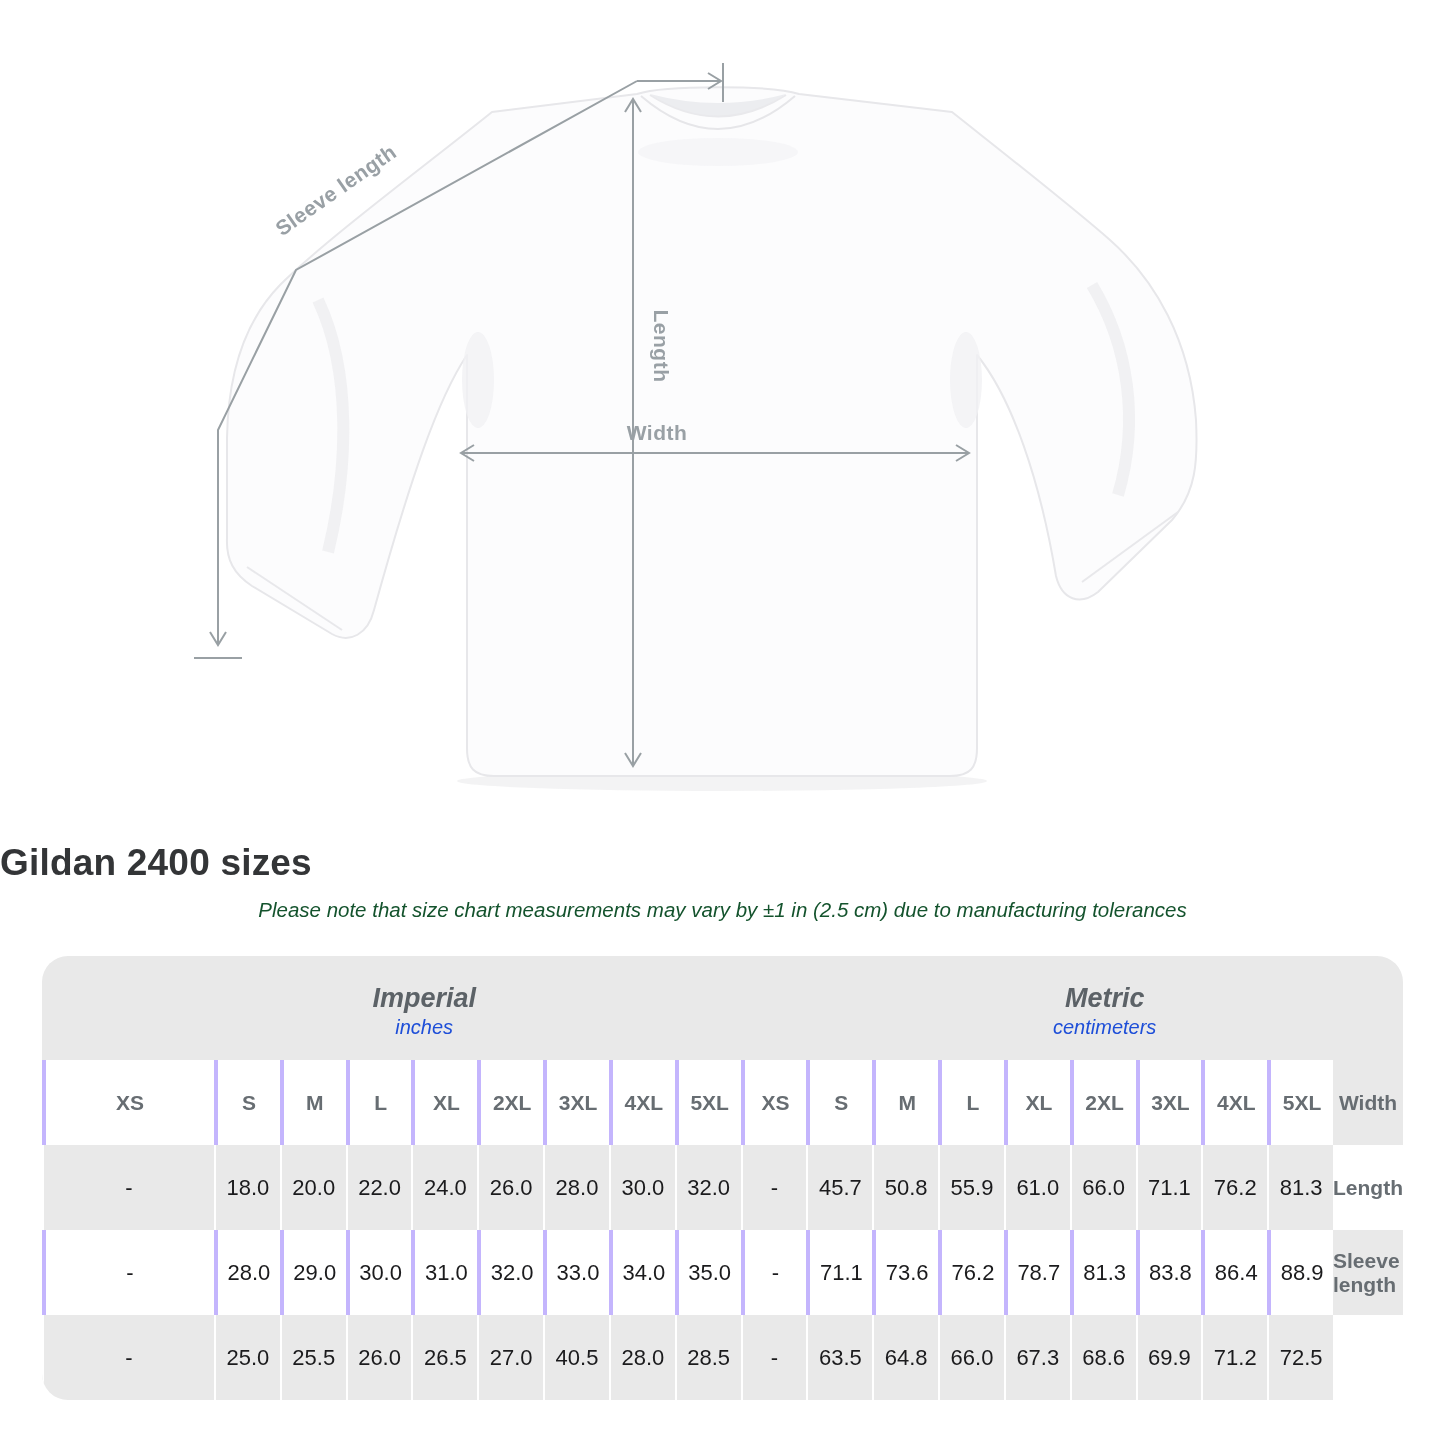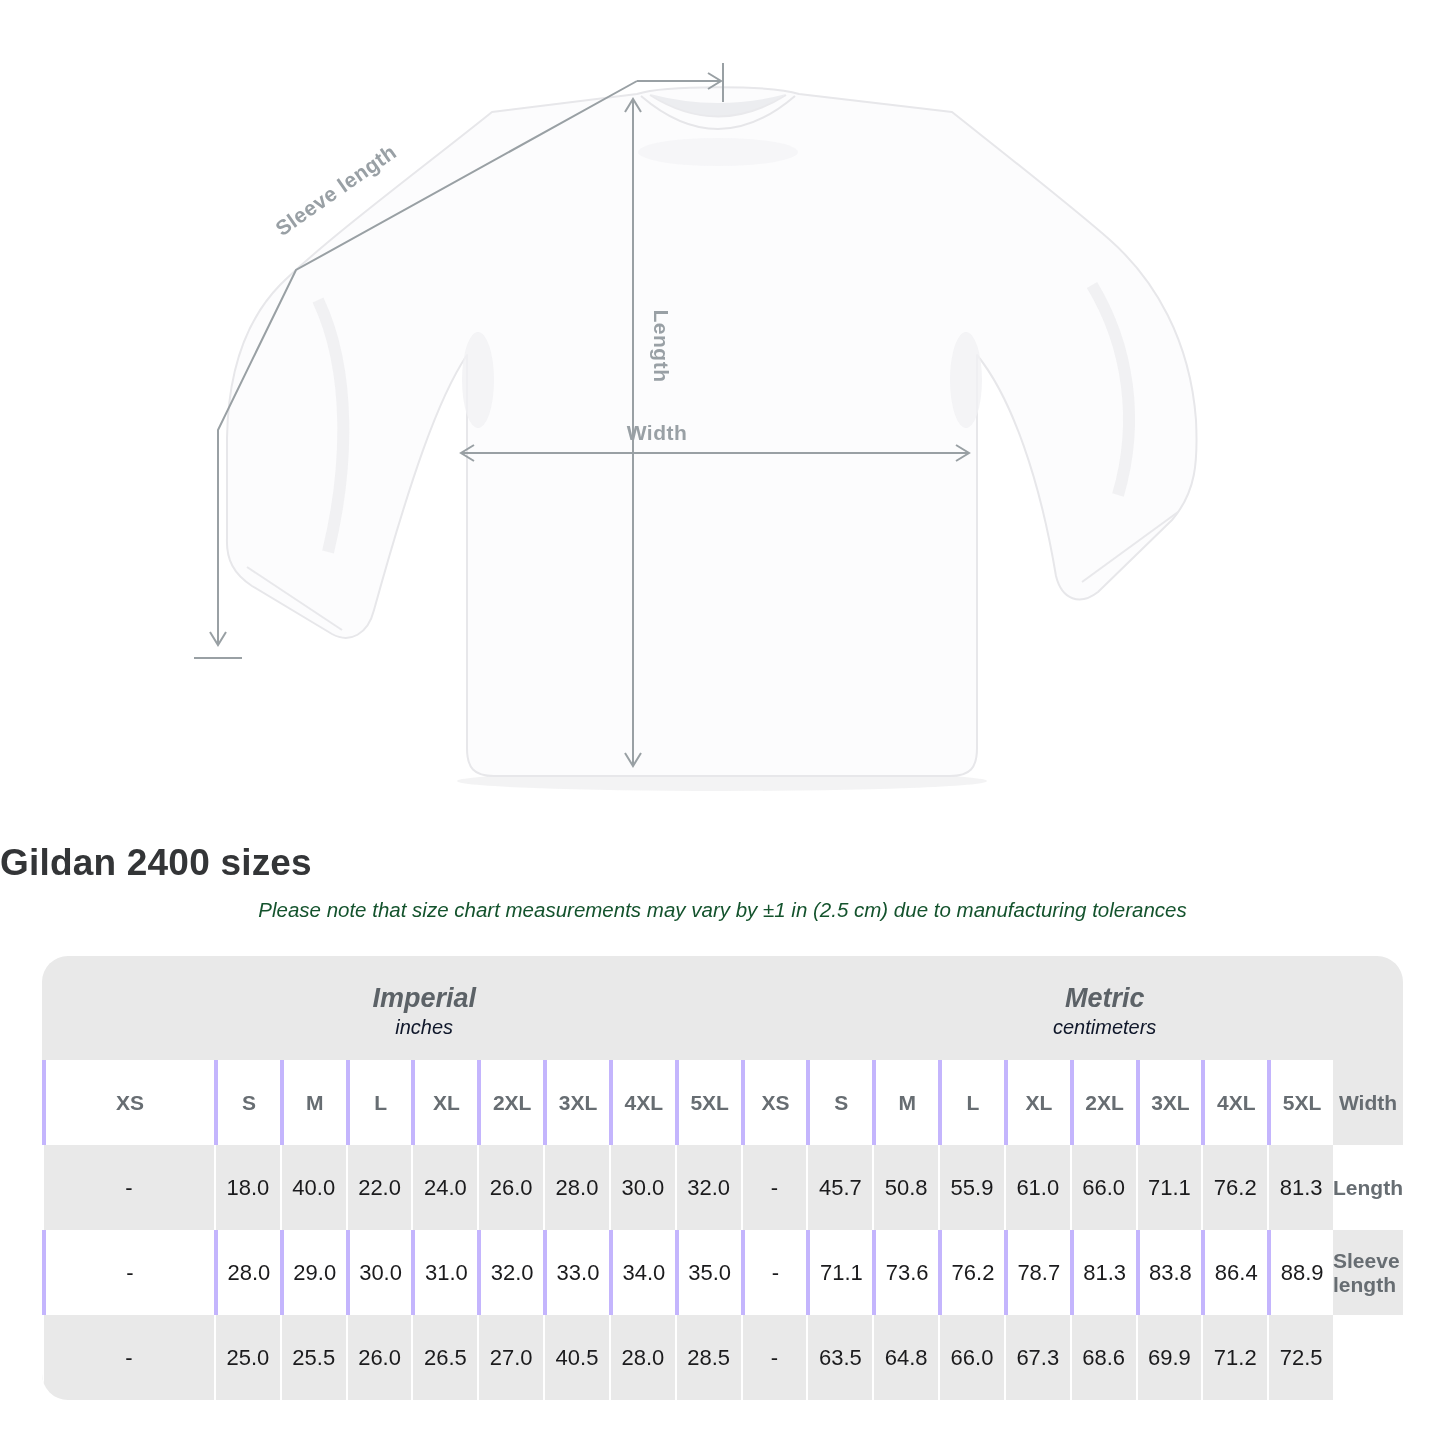--- a/index.html
+++ b/index.html
@@ -19,21 +19,21 @@
   }
   .size-table{
     position:absolute;left:42px;top:956px;width:1361px;
     display:grid;grid-template-columns:172px repeat(18,1fr);
     grid-template-rows:104px repeat(4,85px);
     border-radius:26px;overflow:hidden;background:#ffffff;
   }
   .cell{display:flex;align-items:center;justify-content:center;}
   .band{background:#e9e9e9;flex-direction:column;gap:2px;padding-top:6px;}
   .band .band-label{font-size:27px;font-weight:bold;font-style:italic;color:#5c6267;}
-  .band .band-unit{font-size:20px;font-style:italic;color:#0f172a;}
+  .band .band-unit{font-size:20px;font-style:italic;color:#1d4ed8;}
   .hcell{background:#ffffff;font-weight:bold;font-size:21px;color:#676d72;}
   .vcell{font-size:22px;color:#1b1b1d;}
   .rlabel{font-weight:bold;font-size:21px;color:#676d72;}
   .gray{background:#e9e9e9;}
   .sw{border-left:4px solid #c4b5fd;}  
   .sg{border-left:2px solid #ffffff;}  
 </style>
 </head>
 <body>
 
@@ -137,21 +137,21 @@
       <div class="cell hcell sw">M</div>
       <div class="cell hcell sw">L</div>
       <div class="cell hcell sw">XL</div>
       <div class="cell hcell sw">2XL</div>
       <div class="cell hcell sw">3XL</div>
       <div class="cell hcell sw">4XL</div>
       <div class="cell hcell sw">5XL</div>
       <div class="cell rlabel gray">Width</div>
       <div class="cell vcell gray sg">-</div>
       <div class="cell vcell gray sg">18.0</div>
-      <div class="cell vcell gray sg">40.0</div>
+      <div class="cell vcell gray sg">20.0</div>
       <div class="cell vcell gray sg">22.0</div>
       <div class="cell vcell gray sg">24.0</div>
       <div class="cell vcell gray sg">26.0</div>
       <div class="cell vcell gray sg">28.0</div>
       <div class="cell vcell gray sg">30.0</div>
       <div class="cell vcell gray sg">32.0</div>
       <div class="cell vcell gray sg">-</div>
       <div class="cell vcell gray sg">45.7</div>
       <div class="cell vcell gray sg">50.8</div>
       <div class="cell vcell gray sg">55.9</div>

